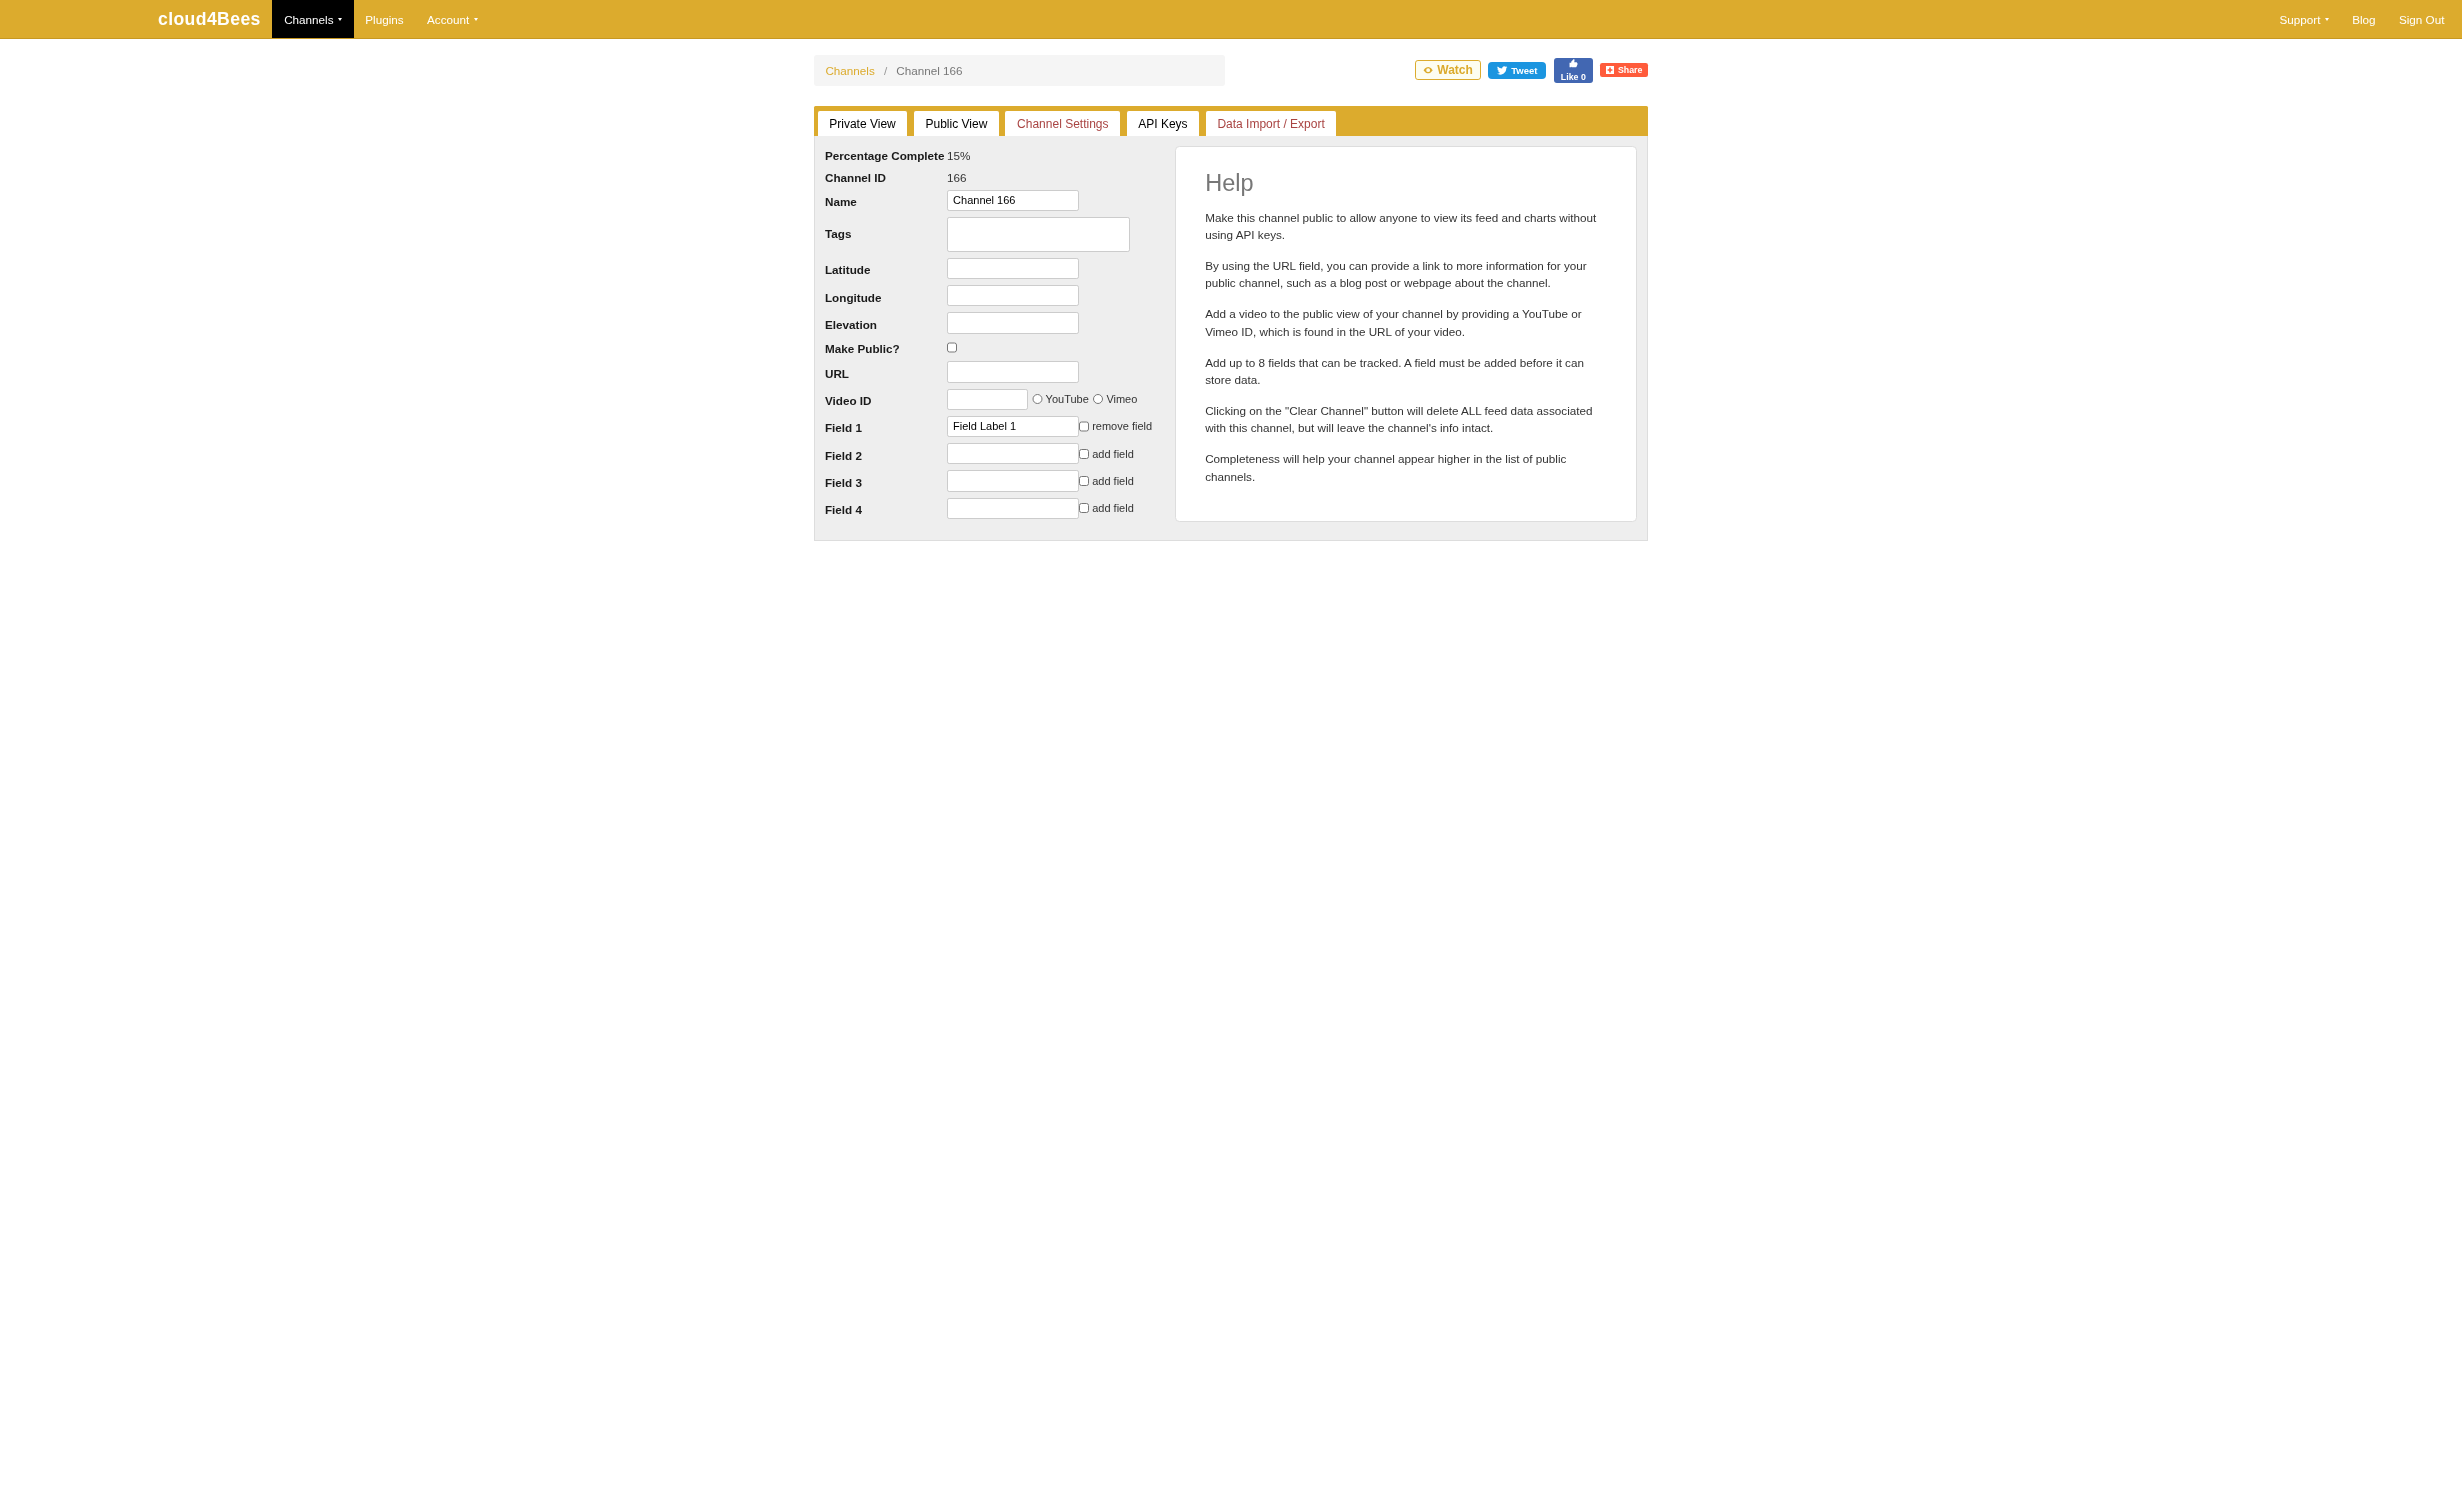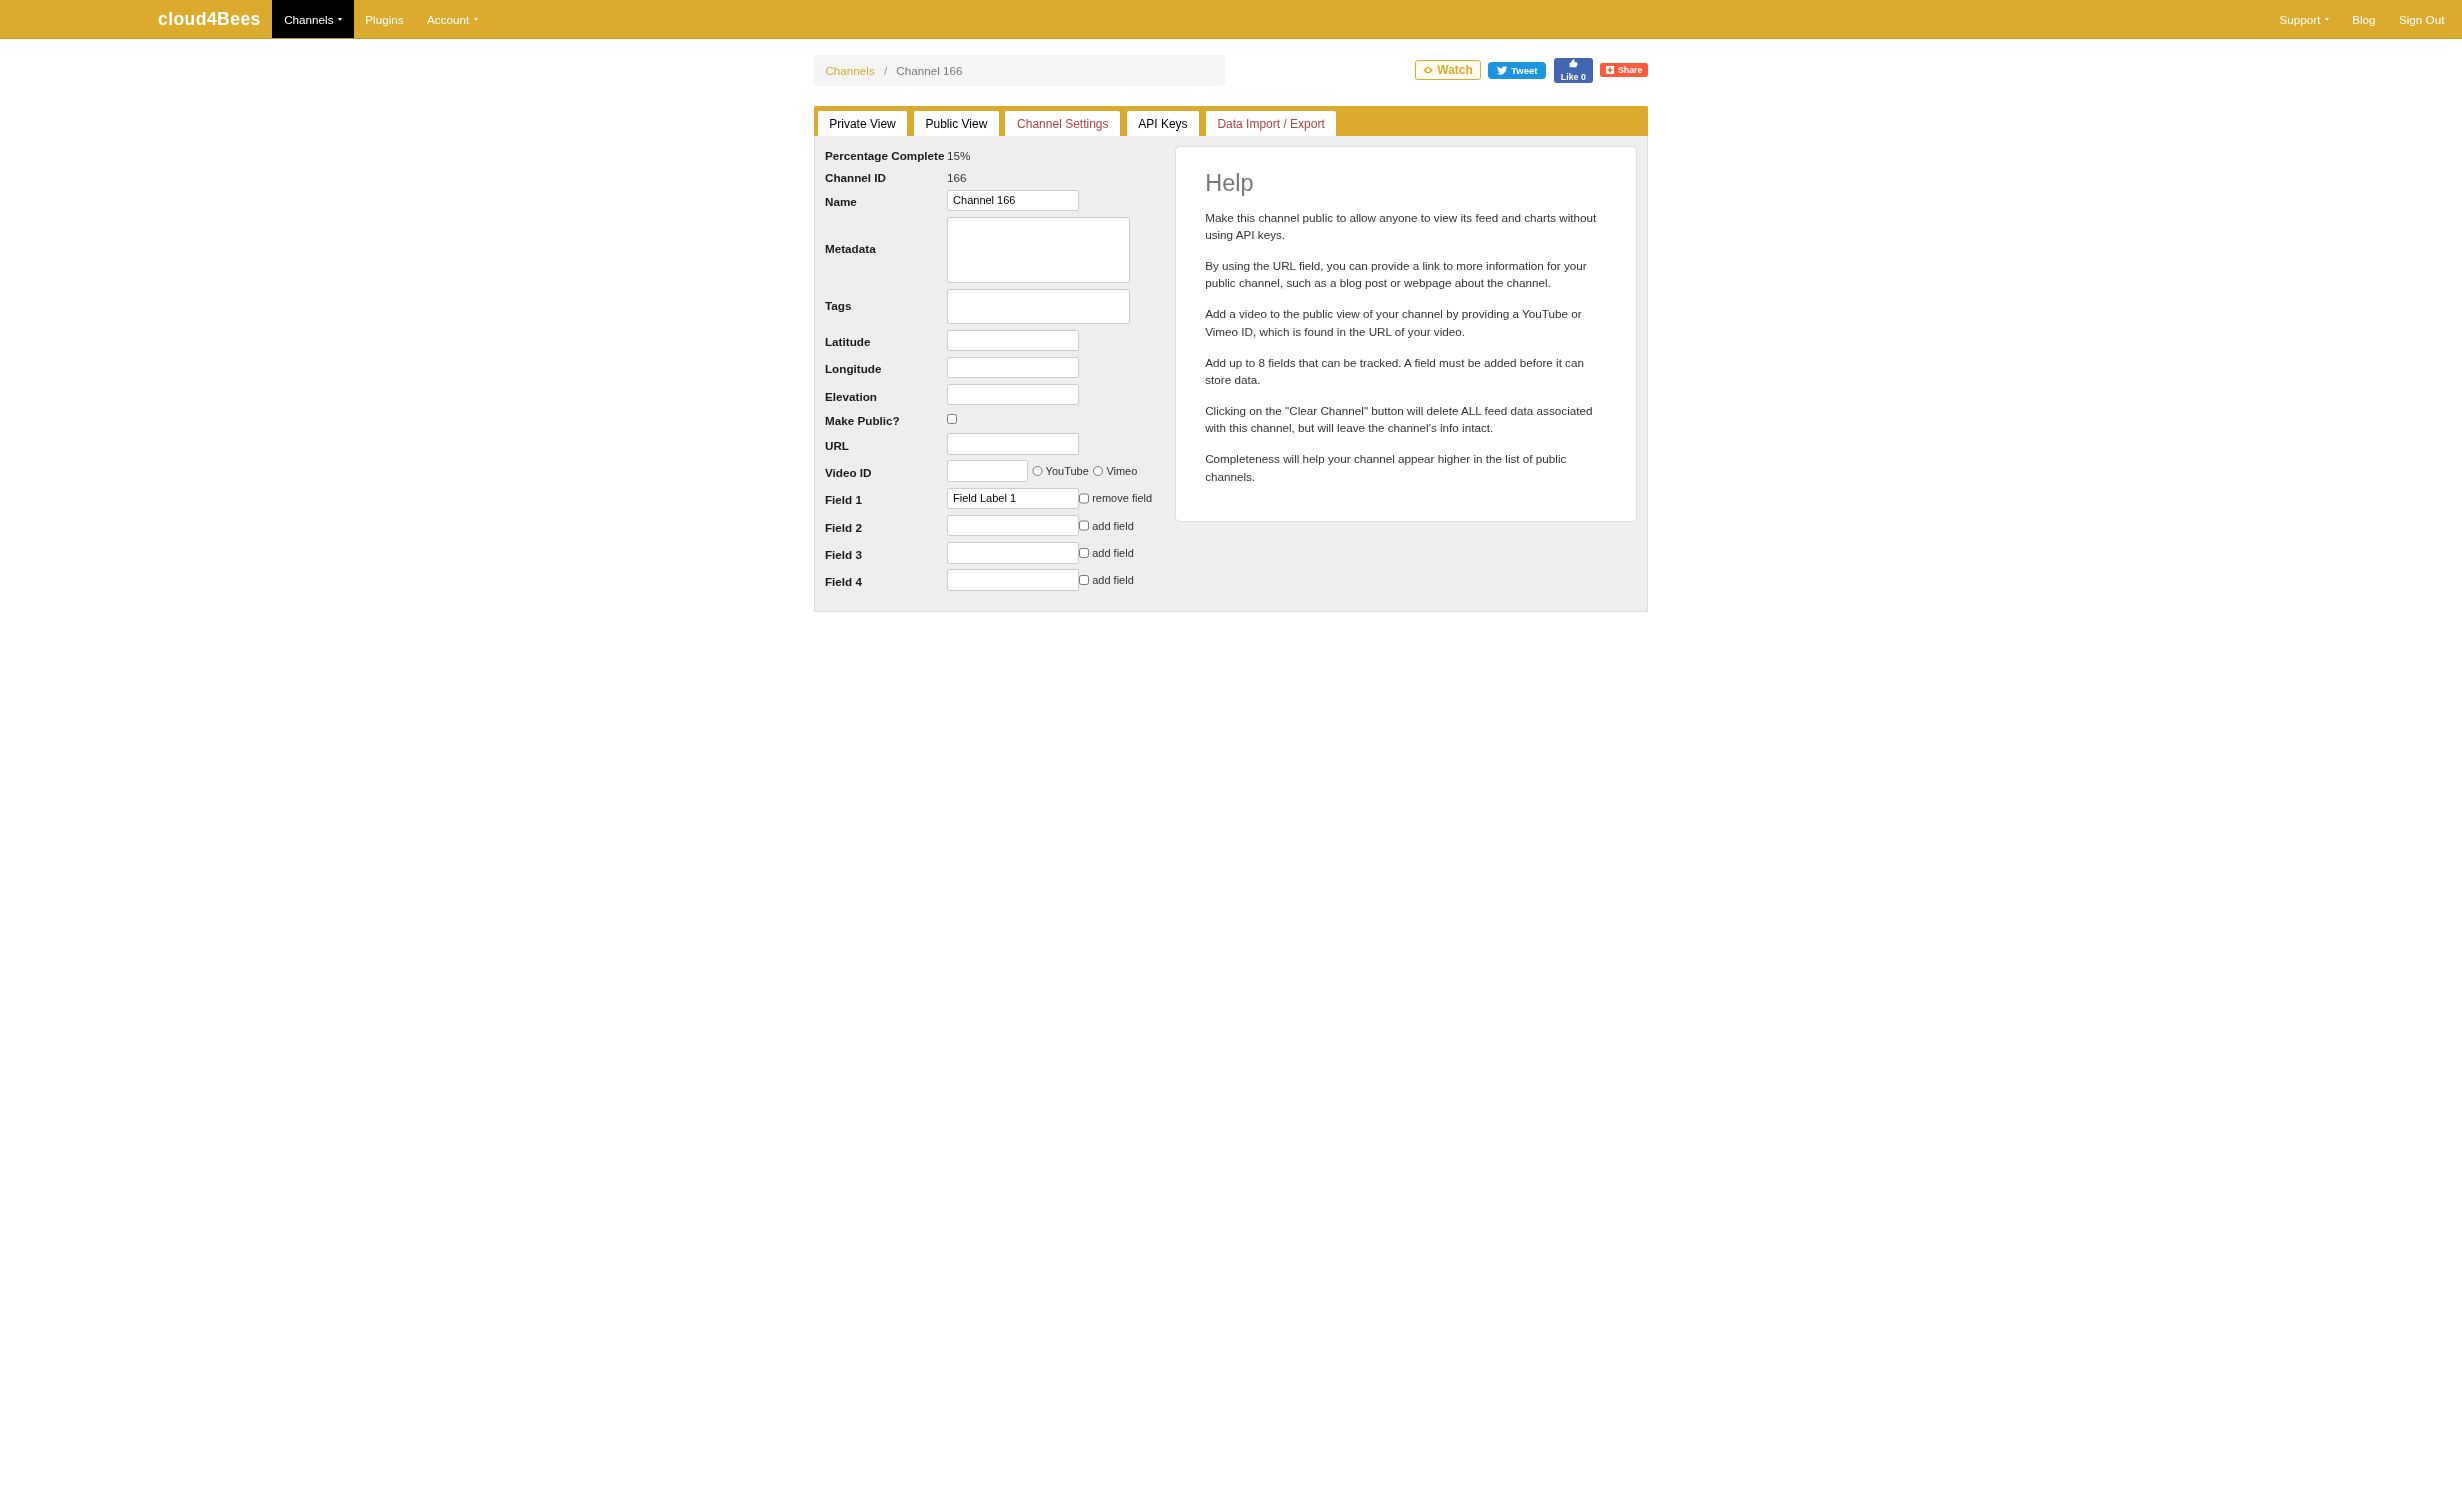--- a/index.html
+++ b/index.html
@@ -340,24 +340,20 @@
       </div>
       <div class="form-row">
         <div class="form-label">Channel ID</div>
         <div class="form-value">166</div>
       </div>
       <div class="form-row">
         <div class="form-label">Name</div>
         <input class="input-text wide" value="Channel 166" style="">
       </div>
       <div class="form-row top-align">
-        <div class="form-label" style="padding-top:25px">Metadata</div>
-        <textarea class="textarea" value="" style=""></textarea>
-      </div>
-      <div class="form-row top-align">
         <div class="form-label" style="padding-top:10.3px">Tags</div>
         <div class="tagsbox"></div>
       </div>
       <div class="form-row">
         <div class="form-label">Latitude</div>
         <input class="input-text" value="" style="">
       </div>
       <div class="form-row">
         <div class="form-label">Longitude</div>
         <input class="input-text" value="" style="">

